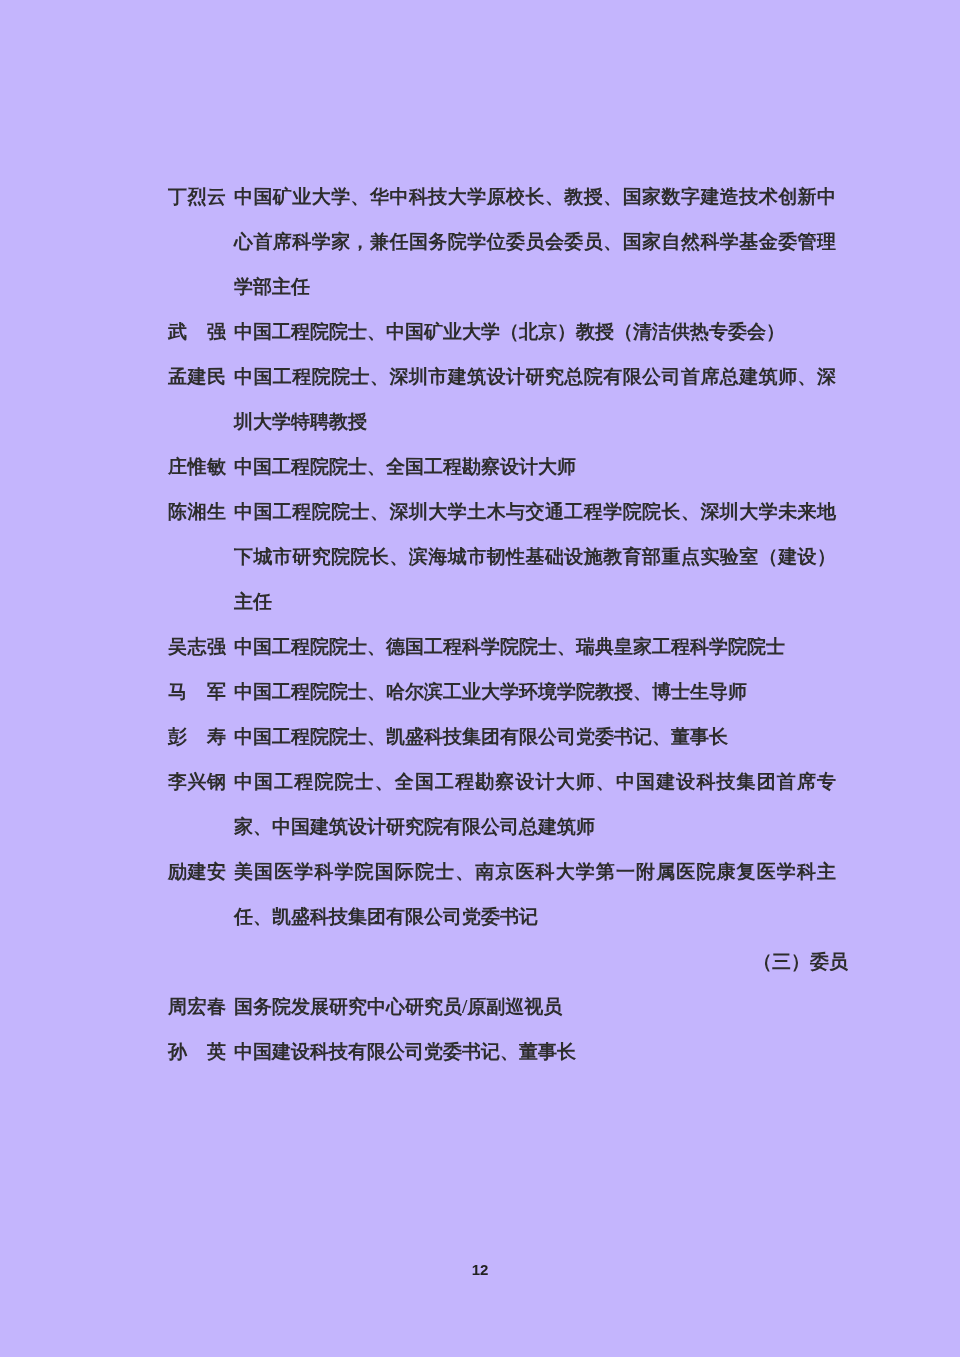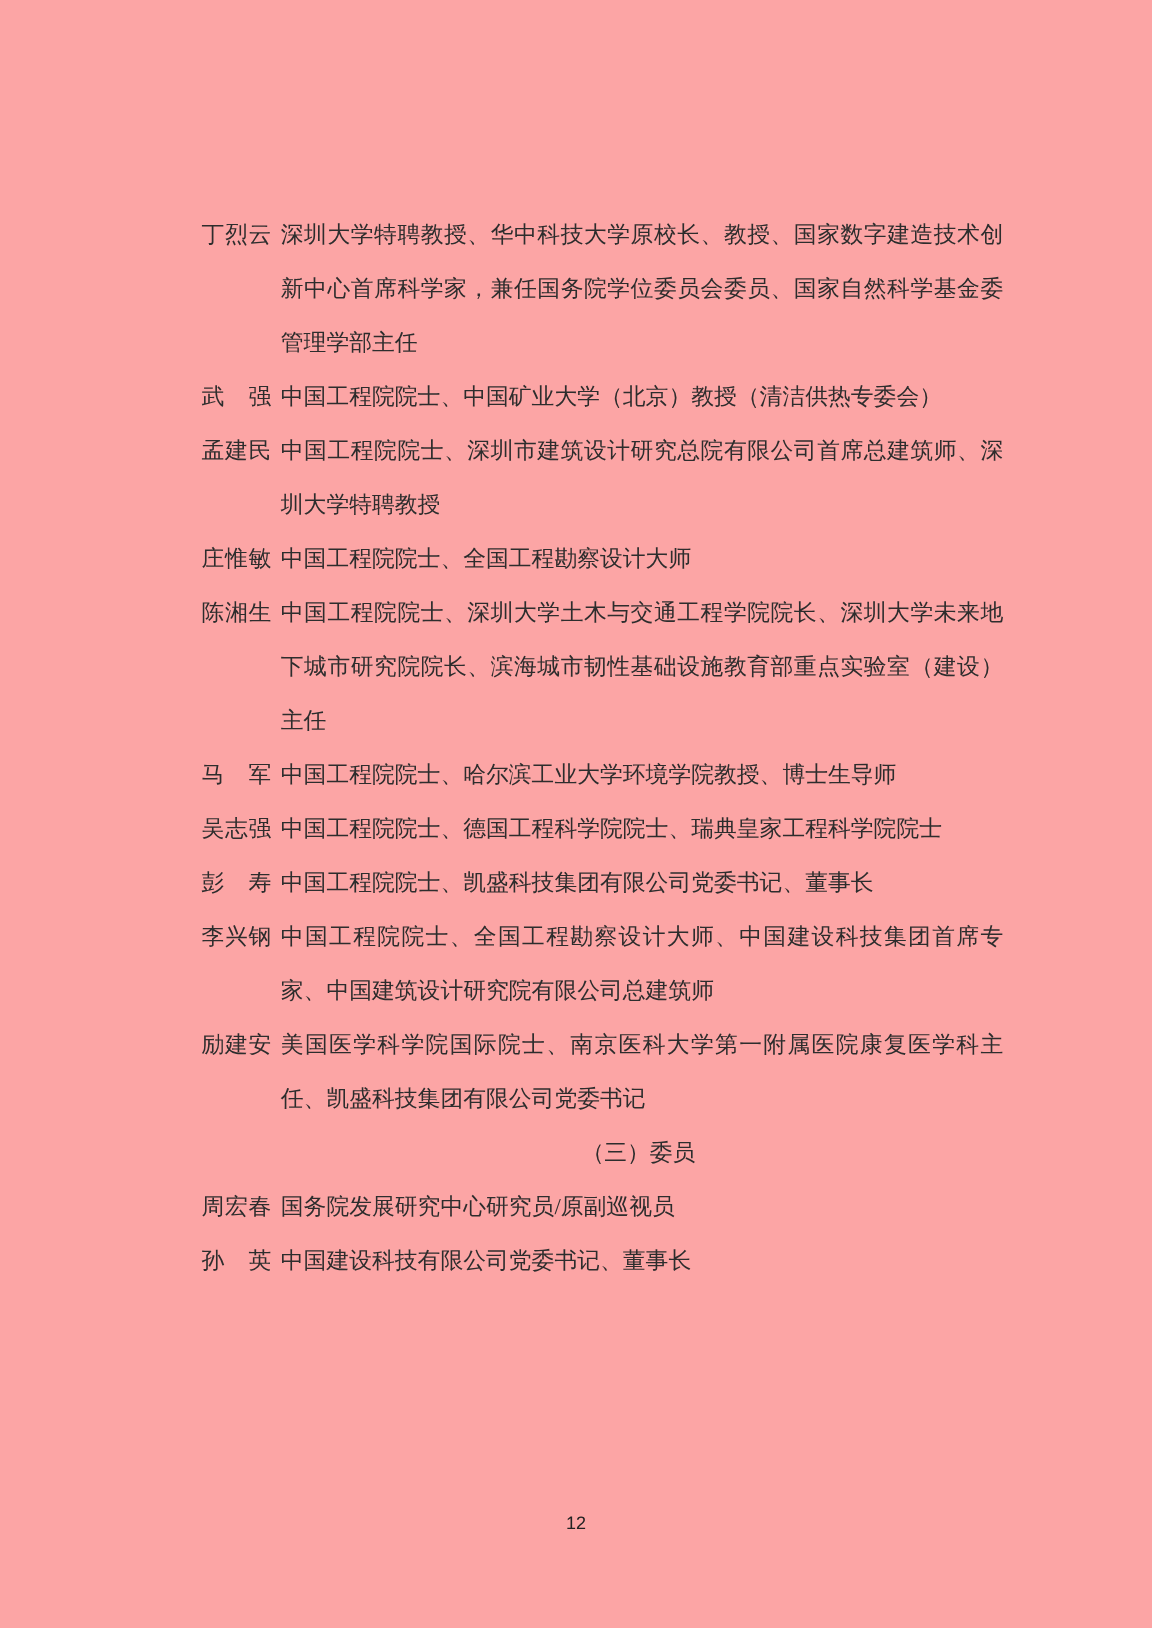--- a/index.html
+++ b/index.html
@@ -5,24 +5,25 @@
   html, body {
     margin: 0;
     padding: 0;
     background: #e8e8e8;
   }
   .sheet {
     position: relative;
     width: 960px;
     height: 1357px;
     margin: 0 auto;
-    background: #fca5a5;
+    background: #c4b5fd;
     overflow: hidden;
     font-family: "Liberation Serif", "DejaVu Serif", serif;
     color: #2d2d2d;
+    font-weight: bold;
   }
   .content {
     position: absolute;
     left: 168px;
     top: 174px;
     width: 680px;
     font-size: 19px;
     line-height: 45px;
   }
   .row {
@@ -35,21 +36,21 @@
     text-align: justify;
     text-align-last: justify;
   }
   .desc {
     flex: 0 0 602px;
     max-width: 602px;
     text-align: justify;
     text-justify: inter-ideograph;
   }
   .heading {
-    text-align: center;
+    text-align: right;
     margin-left: 48px;
   }
   .page-number {
     position: absolute;
     left: 0;
     right: 0;
     top: 1258px;
     text-align: center;
     font-size: 15px;
     line-height: 24px;
@@ -57,21 +58,21 @@
     font-family: "Liberation Sans", "DejaVu Sans", sans-serif;
   }
 </style>
 </head>
 <body>
 
 <div class="sheet">
   <div class="content" id="roster">
   <div class="row">
     <span class="name">丁烈云</span>
-    <span class="desc">深圳大学特聘教授、华中科技大学原校长、教授、国家数字建造技术创新中心首席科学家，兼任国务院学位委员会委员、国家自然科学基金委管理学部主任</span>
+    <span class="desc">中国矿业大学、华中科技大学原校长、教授、国家数字建造技术创新中心首席科学家，兼任国务院学位委员会委员、国家自然科学基金委管理学部主任</span>
   </div>
 
   <div class="row">
     <span class="name">武强</span>
     <span class="desc">中国工程院院士、中国矿业大学（北京）教授（清洁供热专委会）</span>
   </div>
 
   <div class="row">
     <span class="name">孟建民</span>
     <span class="desc">中国工程院院士、深圳市建筑设计研究总院有限公司首席总建筑师、深圳大学特聘教授</span>
@@ -81,27 +82,27 @@
     <span class="name">庄惟敏</span>
     <span class="desc">中国工程院院士、全国工程勘察设计大师</span>
   </div>
 
   <div class="row">
     <span class="name">陈湘生</span>
     <span class="desc">中国工程院院士、深圳大学土木与交通工程学院院长、深圳大学未来地下城市研究院院长、滨海城市韧性基础设施教育部重点实验室（建设）主任</span>
   </div>
 
   <div class="row">
-    <span class="name">马军</span>
-    <span class="desc">中国工程院院士、哈尔滨工业大学环境学院教授、博士生导师</span>
+    <span class="name">吴志强</span>
+    <span class="desc">中国工程院院士、德国工程科学院院士、瑞典皇家工程科学院院士</span>
   </div>
 
   <div class="row">
-    <span class="name">吴志强</span>
-    <span class="desc">中国工程院院士、德国工程科学院院士、瑞典皇家工程科学院院士</span>
+    <span class="name">马军</span>
+    <span class="desc">中国工程院院士、哈尔滨工业大学环境学院教授、博士生导师</span>
   </div>
 
   <div class="row">
     <span class="name">彭寿</span>
     <span class="desc">中国工程院院士、凯盛科技集团有限公司党委书记、董事长</span>
   </div>
 
   <div class="row">
     <span class="name">李兴钢</span>
     <span class="desc">中国工程院院士、全国工程勘察设计大师、中国建设科技集团首席专家、中国建筑设计研究院有限公司总建筑师</span>

